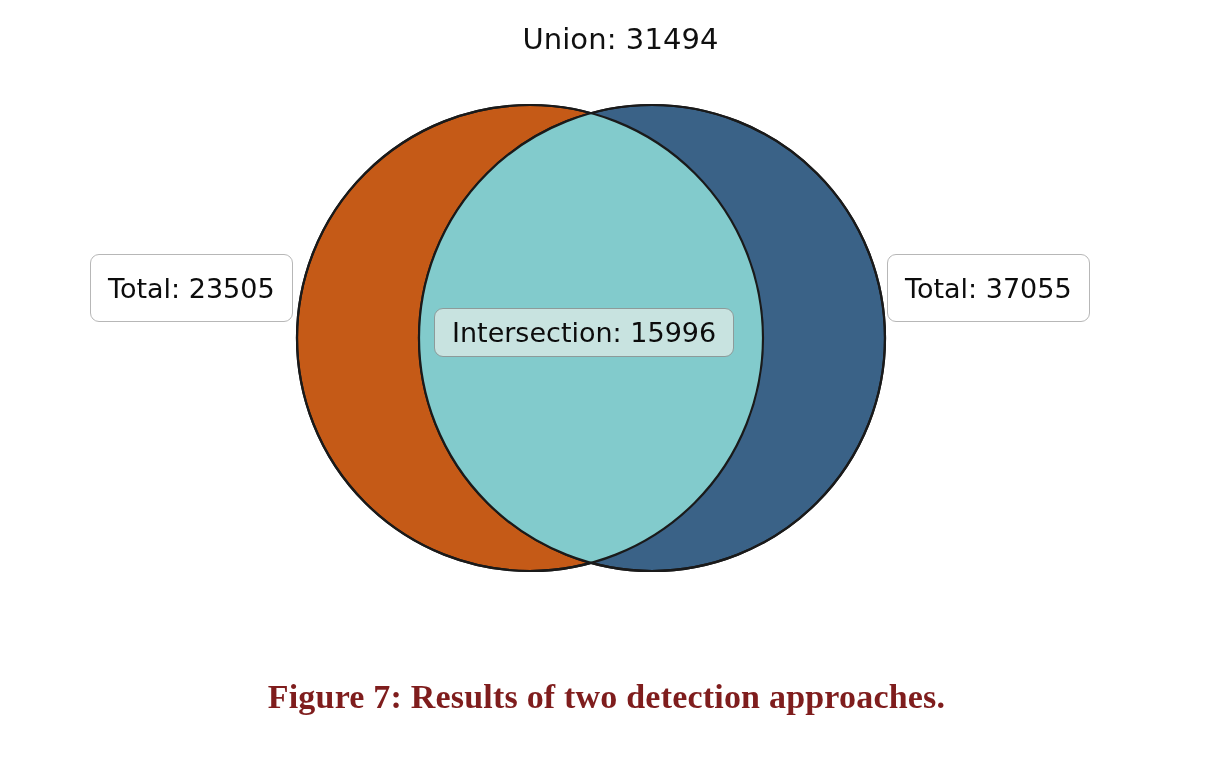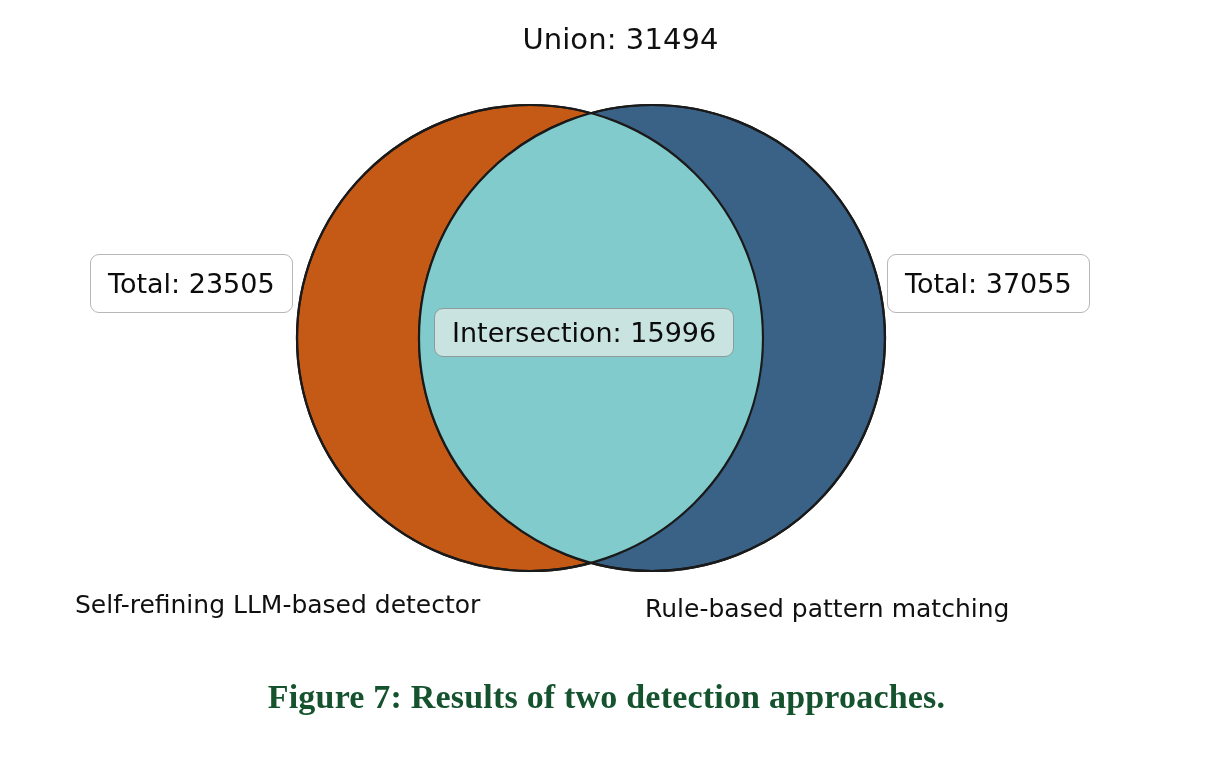--- a/index.html
+++ b/index.html
@@ -57,21 +57,21 @@
     border-radius: 9px;
     font-size: 27px;
     font-family: "DejaVu Sans", sans-serif;
     color: #0c0c0c;
     white-space: nowrap;
     line-height: 1;
   }
   .badge-total {
     background: #ffffff;
     border: 1.6px solid #b7b7b7;
-    height: 59px;
+    height: 68px;
     padding: 3px 17px;
   }
   #badge-left  { left: 90px;  top: 254px; }
   #badge-right { left: 887px; top: 254px; }
 
   .badge-intersection {
     background: #c8e3e0;
     border: 1.6px solid #8d9b9a;
     height: 49px;
     padding: 12px 17px;
@@ -95,21 +95,21 @@
   
   .figure-caption {
     position: absolute;
     left: 0;
     top: 678px;
     width: 1213px;
     text-align: center;
     font-family: "Liberation Serif", "DejaVu Serif", serif;
     font-weight: bold;
     font-size: 34px;
-    color: #14532d;
+    color: #7f1d1d;
     letter-spacing: 0.2px;
     white-space: nowrap;
   }
 </style>
 </head>
 <body>
 
 <div id="figure-root">
 
   <div class="union-title">Union: 31494</div>
@@ -138,19 +138,17 @@
   </div>
 
   <div class="badge badge-total" id="badge-right">
     <span>Total: 37055</span>
   </div>
 
   <div class="badge badge-intersection" id="badge-intersection">
     <span>Intersection: 15996</span>
   </div>
 
-  <div class="set-caption" id="set-caption-left">Self-refining LLM-based detector</div>
 
-  <div class="set-caption" id="set-caption-right">Rule-based pattern matching</div>
 
   <div class="figure-caption">Figure 7: Results of two detection approaches.</div>
 
 </div>
 
 </body></html>

